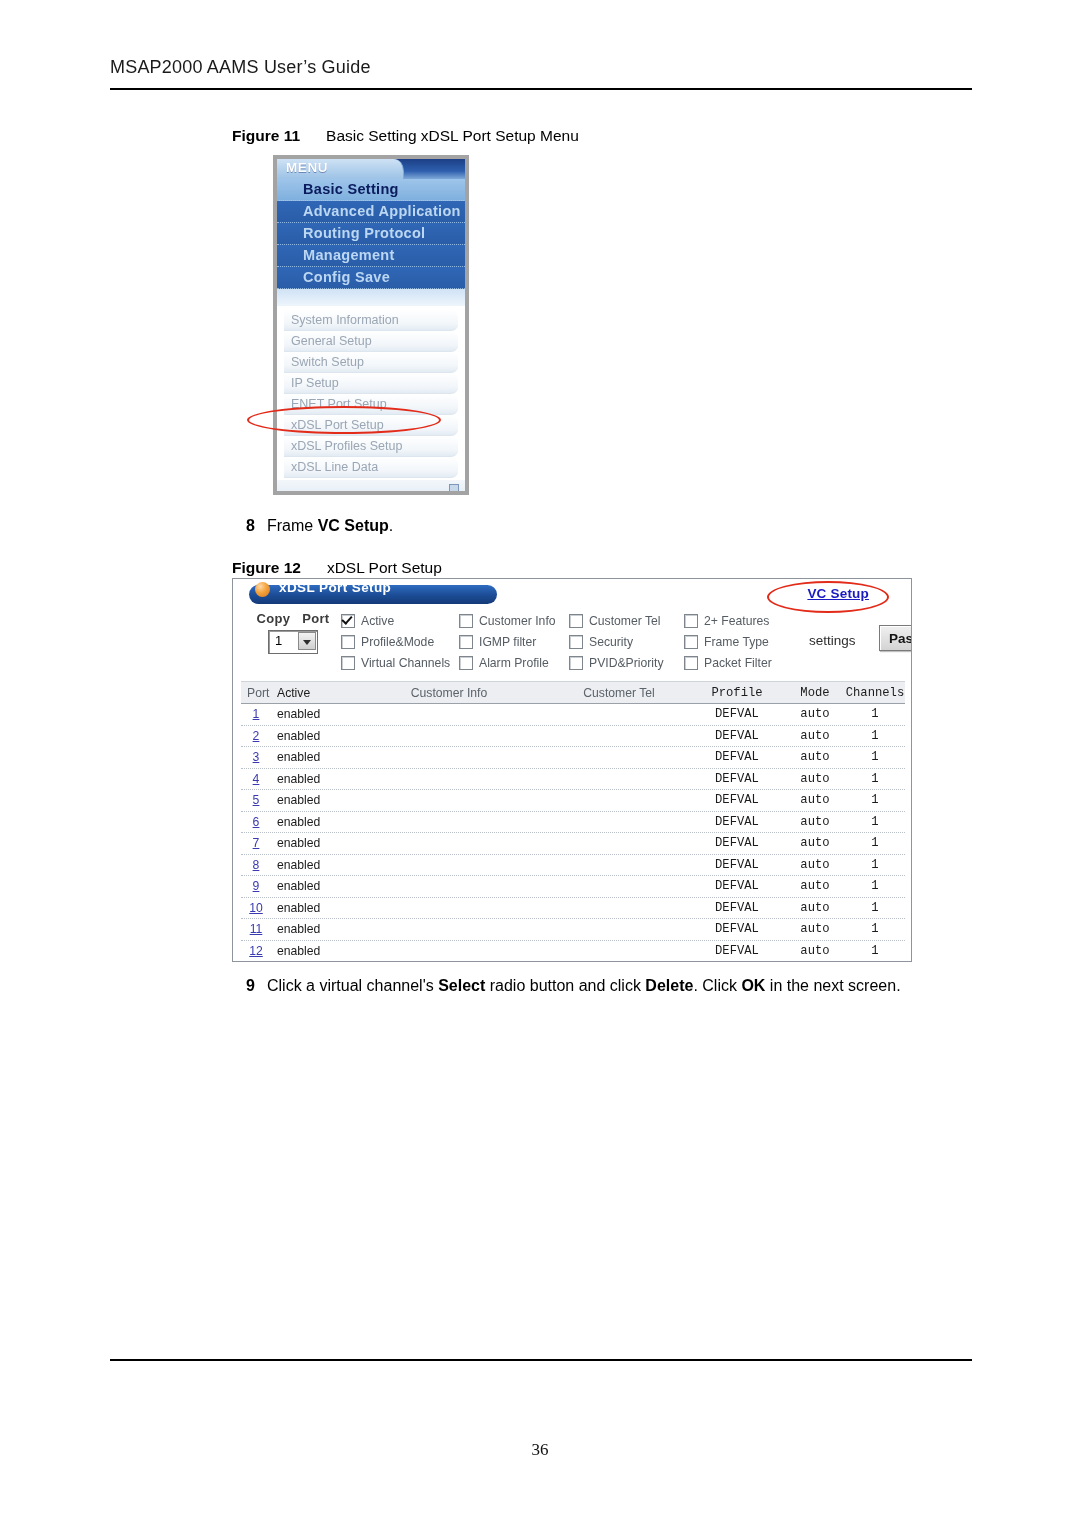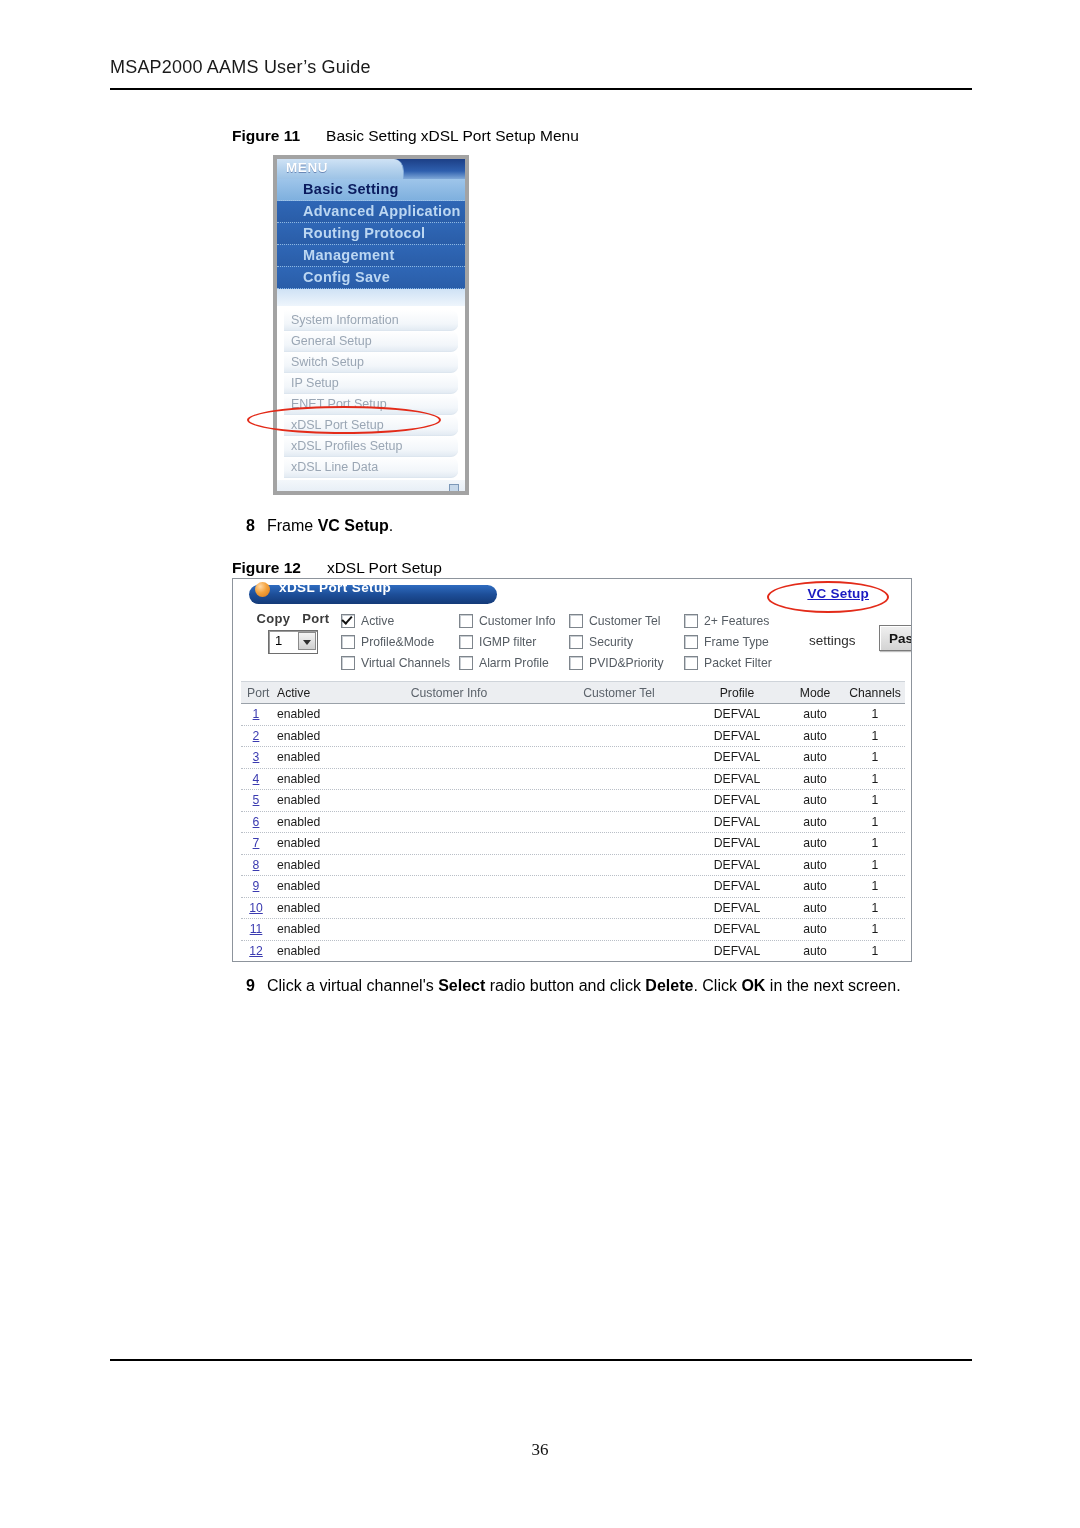--- a/index.html
+++ b/index.html
@@ -383,21 +383,21 @@
   }
   .xdsl-row.head {
     background: #eceef1;
     color: #5c636b;
     border-bottom: 1px solid #9aa1a9;
     height: 21px;
   }
   .xdsl-row .c-port { text-align: center; }
   .xdsl-row .c-active { padding-left: 6px; color: #1b1b1b; }
   .xdsl-row .c-info, .xdsl-row .c-tel { text-align: center; }
-  .xdsl-row .c-profile, .xdsl-row .c-mode, .xdsl-row .c-chan { text-align: center; color: #1b1b1b; }
+  .xdsl-row .c-profile, .xdsl-row .c-mode, .xdsl-row .c-chan { text-align: center; color: #1b1b1b; font-family: Liberation Mono, monospace; }
   .xdsl-row.head .c-port,
   .xdsl-row.head .c-active { text-align: left; padding-left: 6px; }
   .port-link {
     color: #3a3ab0;
     text-decoration: underline;
     cursor: pointer;
   }
 
   
   .footer-rule {

